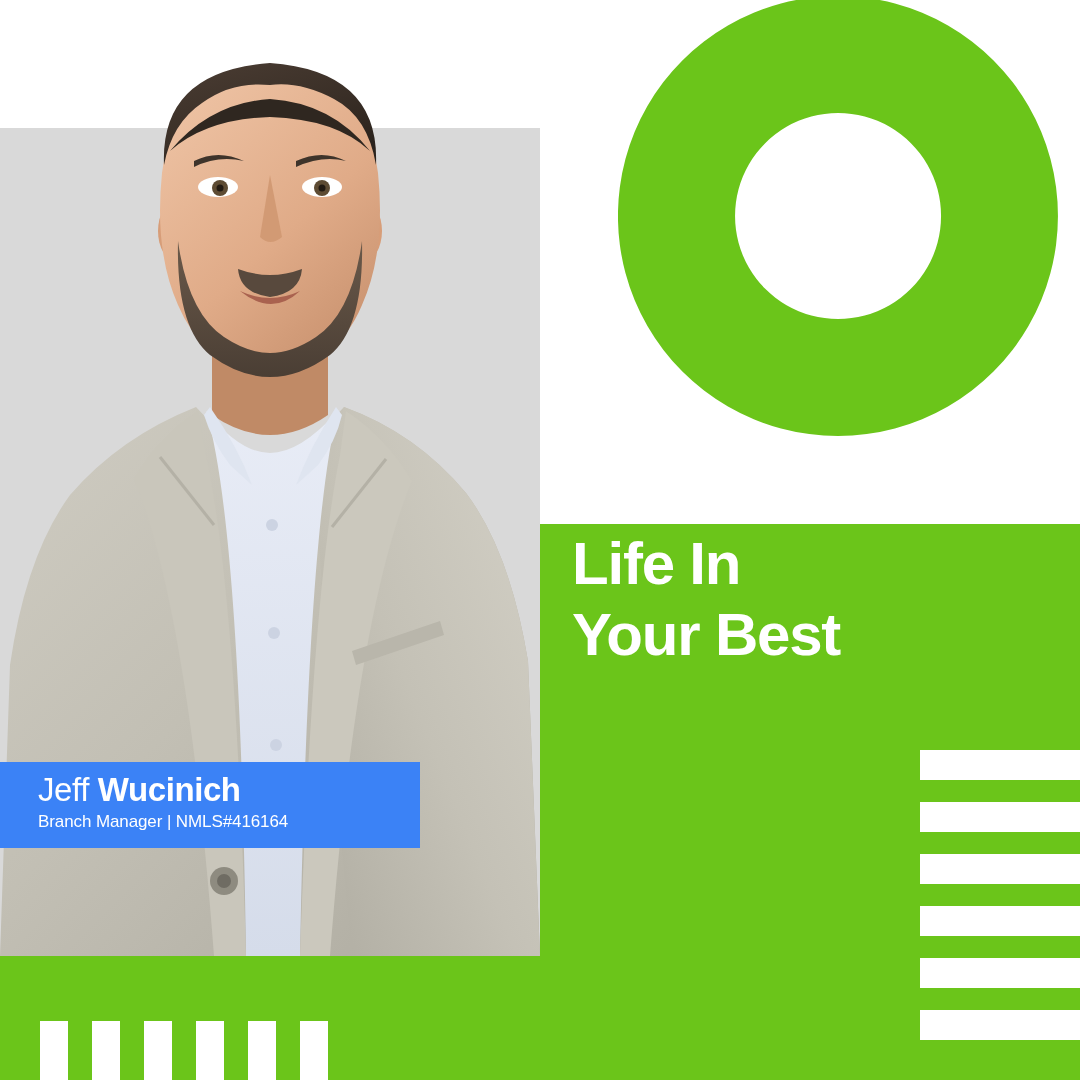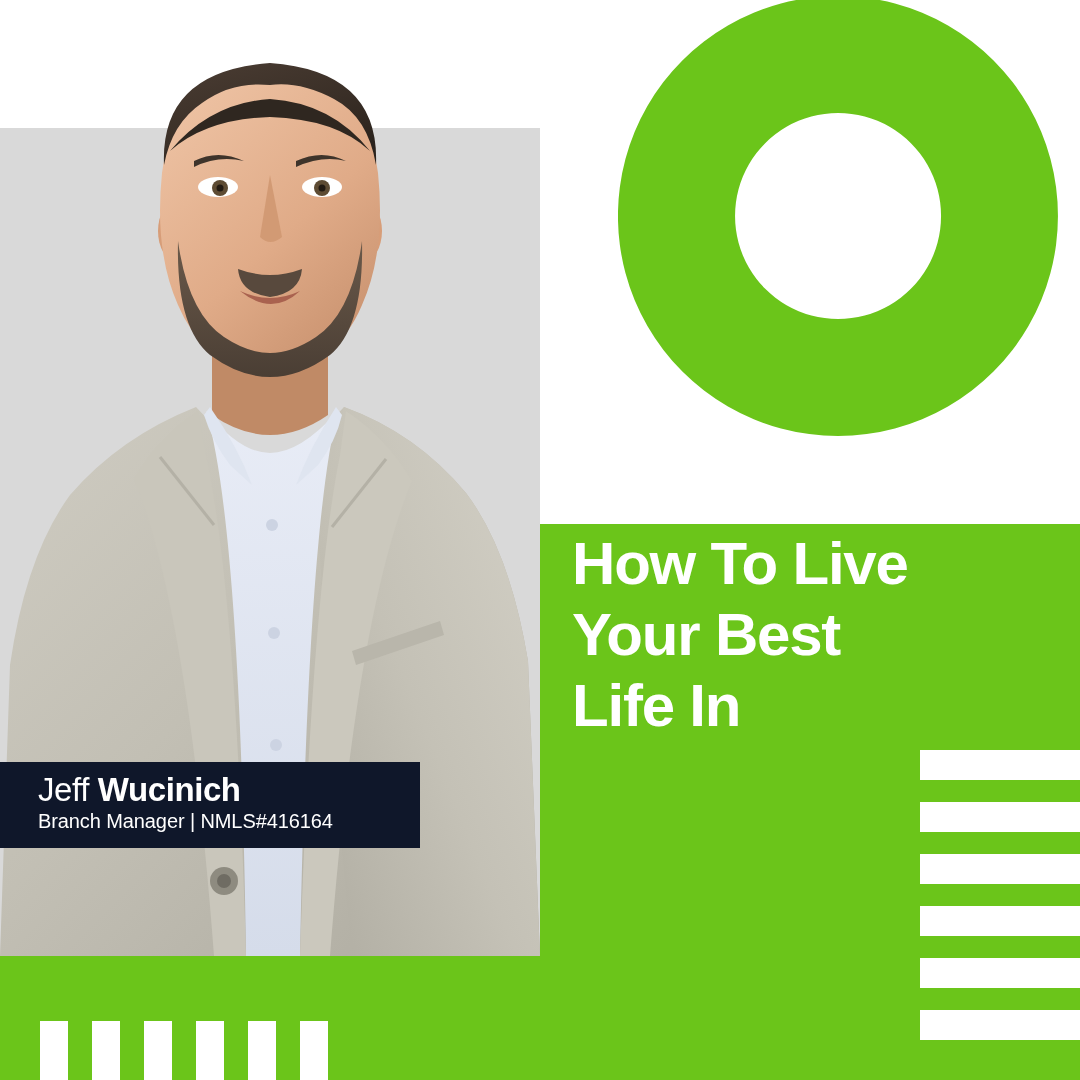--- a/index.html
+++ b/index.html
@@ -73,36 +73,36 @@
   .portrait-art { position: absolute; inset: 0; }
   .portrait-art svg { display: block; width: 100%; height: 100%; }
 
   
   .name-plate {
     position: absolute;
     left: 0px;
     top: 762px;
     width: 420px;
     height: 86px;
-    background: #0f172a;
+    background: #3b82f6;
     box-sizing: border-box;
     padding: 9px 0 0 38px;
   }
   .name-line {
     color: #ffffff;
     font-size: 33px;
     line-height: 38px;
     letter-spacing: -0.4px;
     white-space: nowrap;
   }
   .name-first { font-weight: 400; }
   .name-last  { font-weight: 700; }
   .name-role {
     color: #ffffff;
-    font-size: 20px;
+    font-size: 17px;
     line-height: 25px;
     font-weight: 400;
     letter-spacing: -0.1px;
     white-space: nowrap;
   }
 
   
   .headline {
     position: absolute;
     left: 572px;
@@ -264,23 +264,22 @@
   </div>
 
   <div class="name-plate">
     <div class="name-line">
       <span class="name-first">Jeff </span><span class="name-last">Wucinich</span>
     </div>
     <div class="name-role">Branch Manager | NMLS#416164</div>
   </div>
 
   <div class="headline">
-    <span class="headline-line">How To Live</span>
+    <span class="headline-line">Life In</span>
     <span class="headline-line">Your Best</span>
-    <span class="headline-line">Life In</span>
   </div>
 
   <div class="stripes-right">
     <div class="stripe-h" style="top:0px"></div>
     <div class="stripe-h" style="top:52px"></div>
     <div class="stripe-h" style="top:104px"></div>
     <div class="stripe-h" style="top:156px"></div>
     <div class="stripe-h" style="top:208px"></div>
     <div class="stripe-h" style="top:260px"></div>
   </div>

